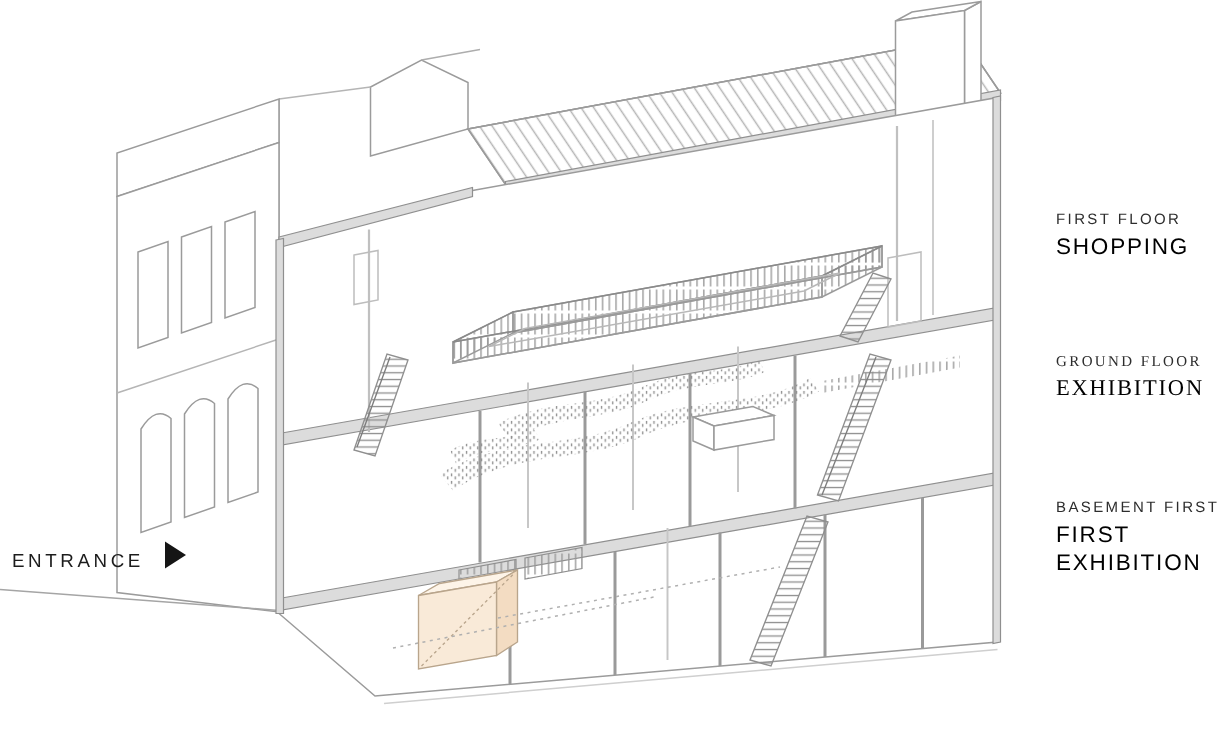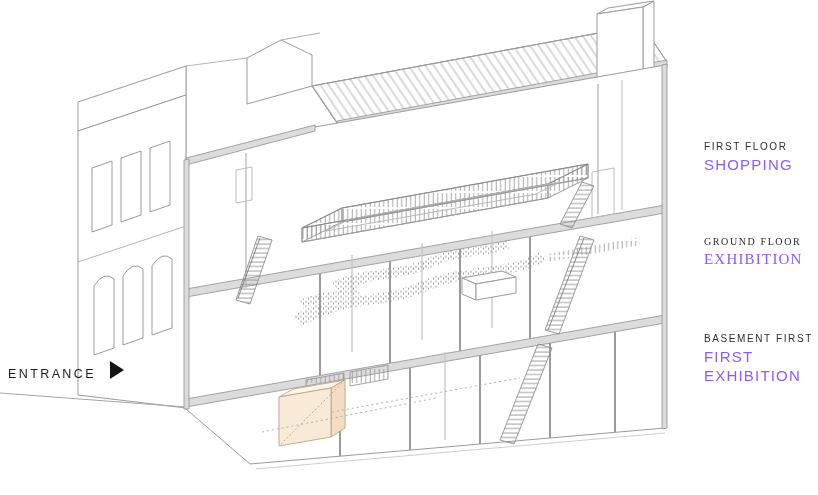--- a/index.html
+++ b/index.html
@@ -3,21 +3,21 @@
 <meta charset="utf-8">
 <style>
   html,body{margin:0;padding:0;background:#ffffff;}
   .canvas{
     position:relative;width:818px;height:495px;background:#ffffff;
     overflow:hidden;font-family:"Liberation Sans",sans-serif;
   }
   .drawing{position:absolute;left:0;top:0;}
   .floor-label{position:absolute;color:#2b2b2b;}
   .lvl{font-size:10px;letter-spacing:1.6px;color:#2d2d2d;white-space:nowrap;}
-  .prog{font-size:15px;letter-spacing:1.2px;color:#8b5cf6;margin-top:3px;line-height:19px;white-space:nowrap;}
+  .prog{font-size:15px;letter-spacing:1.2px;color:#000000;margin-top:3px;line-height:19px;white-space:nowrap;}
   .entrance{position:absolute;left:8px;top:367px;font-size:12.5px;letter-spacing:2.4px;color:#1c1c1c;white-space:nowrap;text-align:center;}
 </style>
 </head>
 <body>
 
 <div class="canvas">
 
   <svg class="drawing" width="818" height="495" viewBox="0 0 818 495" fill="none" stroke="#9b9b9b" stroke-width="1">
     <defs>
       <pattern id="hatch" width="7" height="7" patternUnits="userSpaceOnUse" patternTransform="rotate(-34)">

